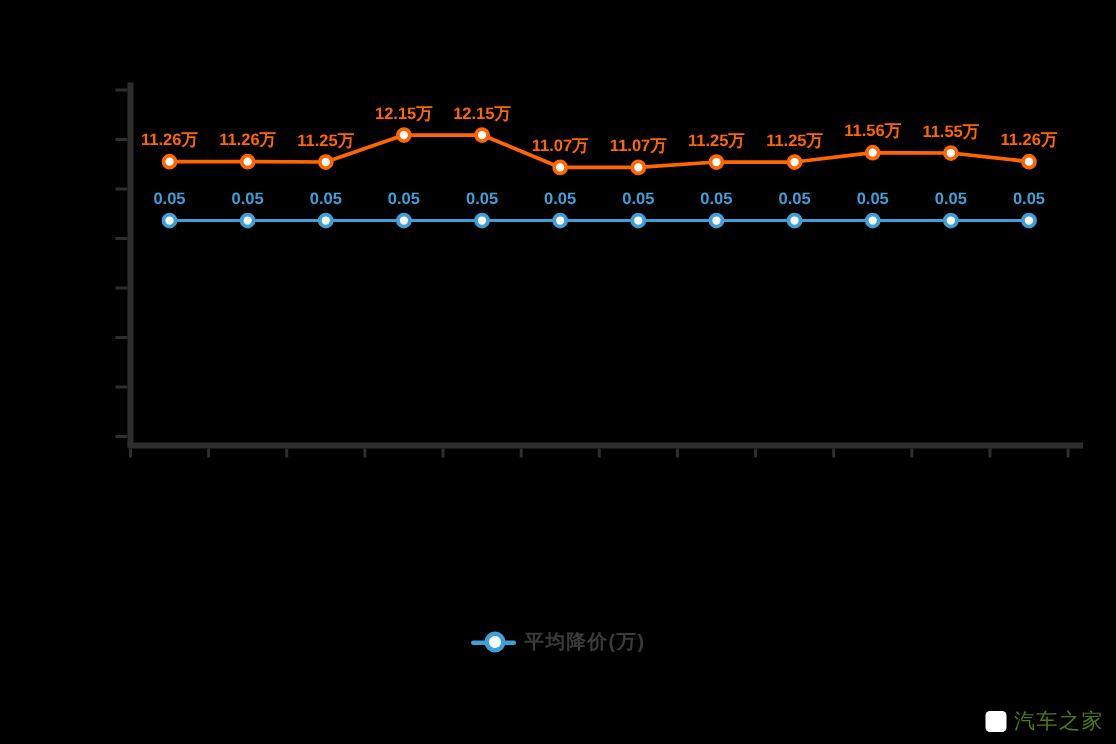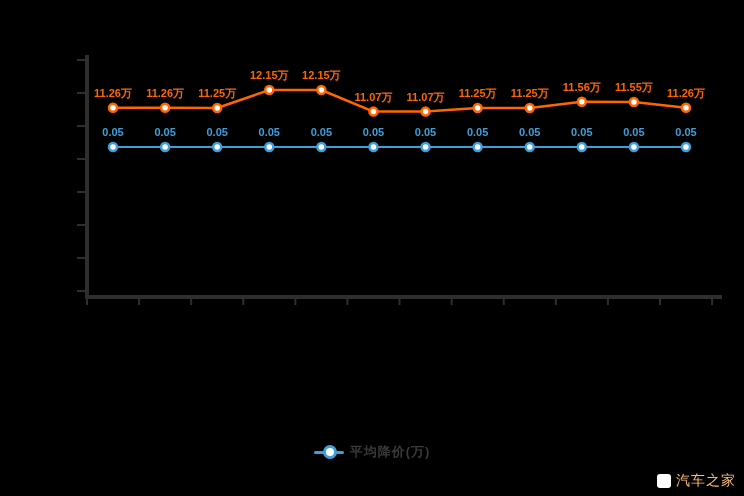--- a/index.html
+++ b/index.html
@@ -3,38 +3,38 @@
 <meta charset="utf-8">
 <style>
   html,body{margin:0;padding:0;}
   body{
     width:744px;height:496px;background:#000;overflow:hidden;
     font-family:"Liberation Sans",sans-serif;position:relative;
   }
   .stage{position:absolute;inset:0;}
   #chart-svg{position:absolute;left:0;top:0;}
   .legend{
-    position:absolute;left:0;top:440px;width:744px;height:24px;
+    position:absolute;left:0;top:416px;width:744px;height:24px;
     display:flex;align-items:center;justify-content:center;gap:38px;
   }
   .legend-item{display:flex;align-items:center;gap:6px;cursor:pointer;}
   .lg-marker{position:relative;width:30px;height:10px;display:inline-block;}
   .lg-line{position:absolute;left:0;top:4px;width:30px;height:3px;border-radius:2px;}
   .lg-dot{
     position:absolute;left:9px;top:-2px;width:8px;height:8px;border-radius:50%;
     background:#fff;border:3px solid #888;
   }
   .lg-label{font-size:13px;font-weight:700;color:#3a3a3a;letter-spacing:1px;}
   .watermark{
     position:absolute;right:8px;bottom:6px;display:flex;align-items:center;gap:5px;
   }
   .wm-logo{
     width:14px;height:14px;background:#fff;border-radius:3px;display:inline-block;
   }
-  .wm-text{color:#fdba74;font-size:14px;letter-spacing:1px;}
+  .wm-text{color:#4d7c0f;font-size:14px;letter-spacing:1px;}
 </style>
 </head>
 <body>
 
 <div class="stage">
   <svg id="chart-svg" width="744" height="496">
       <line x1="87" y1="55" x2="87" y2="297" stroke="#2e2e2e" stroke-width="4"></line>
       <line x1="85" y1="297" x2="722" y2="297" stroke="#2e2e2e" stroke-width="4"></line>
       <line x1="77" y1="60" x2="85" y2="60" stroke="#2e2e2e" stroke-width="2"></line>
       <line x1="77" y1="93" x2="85" y2="93" stroke="#2e2e2e" stroke-width="2"></line>

